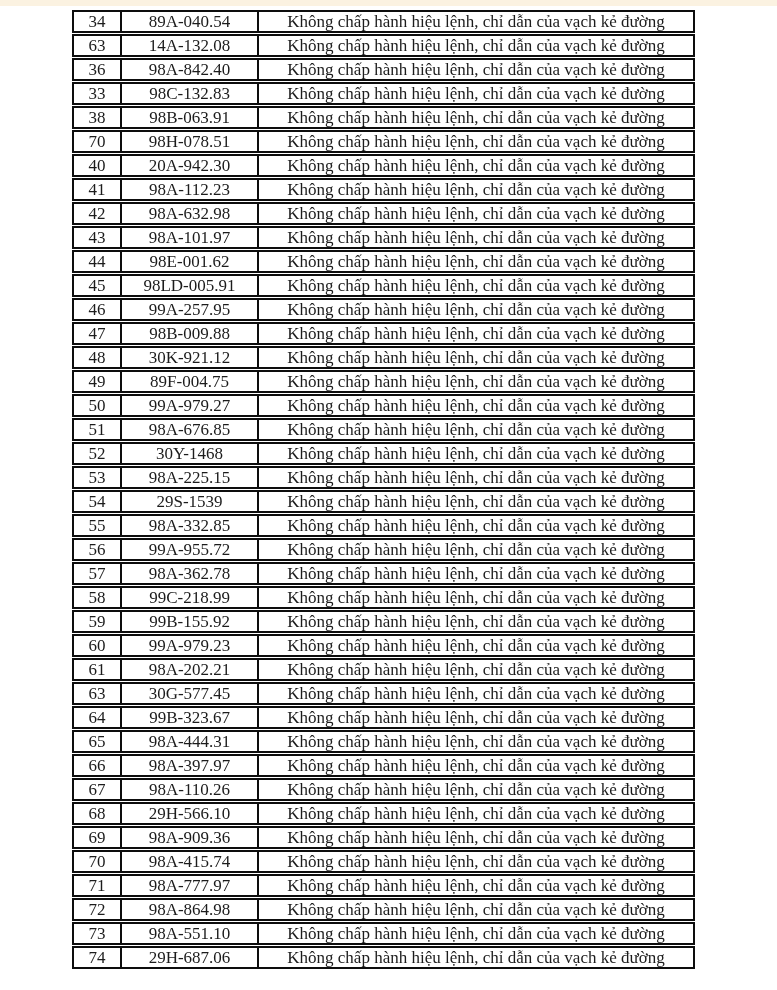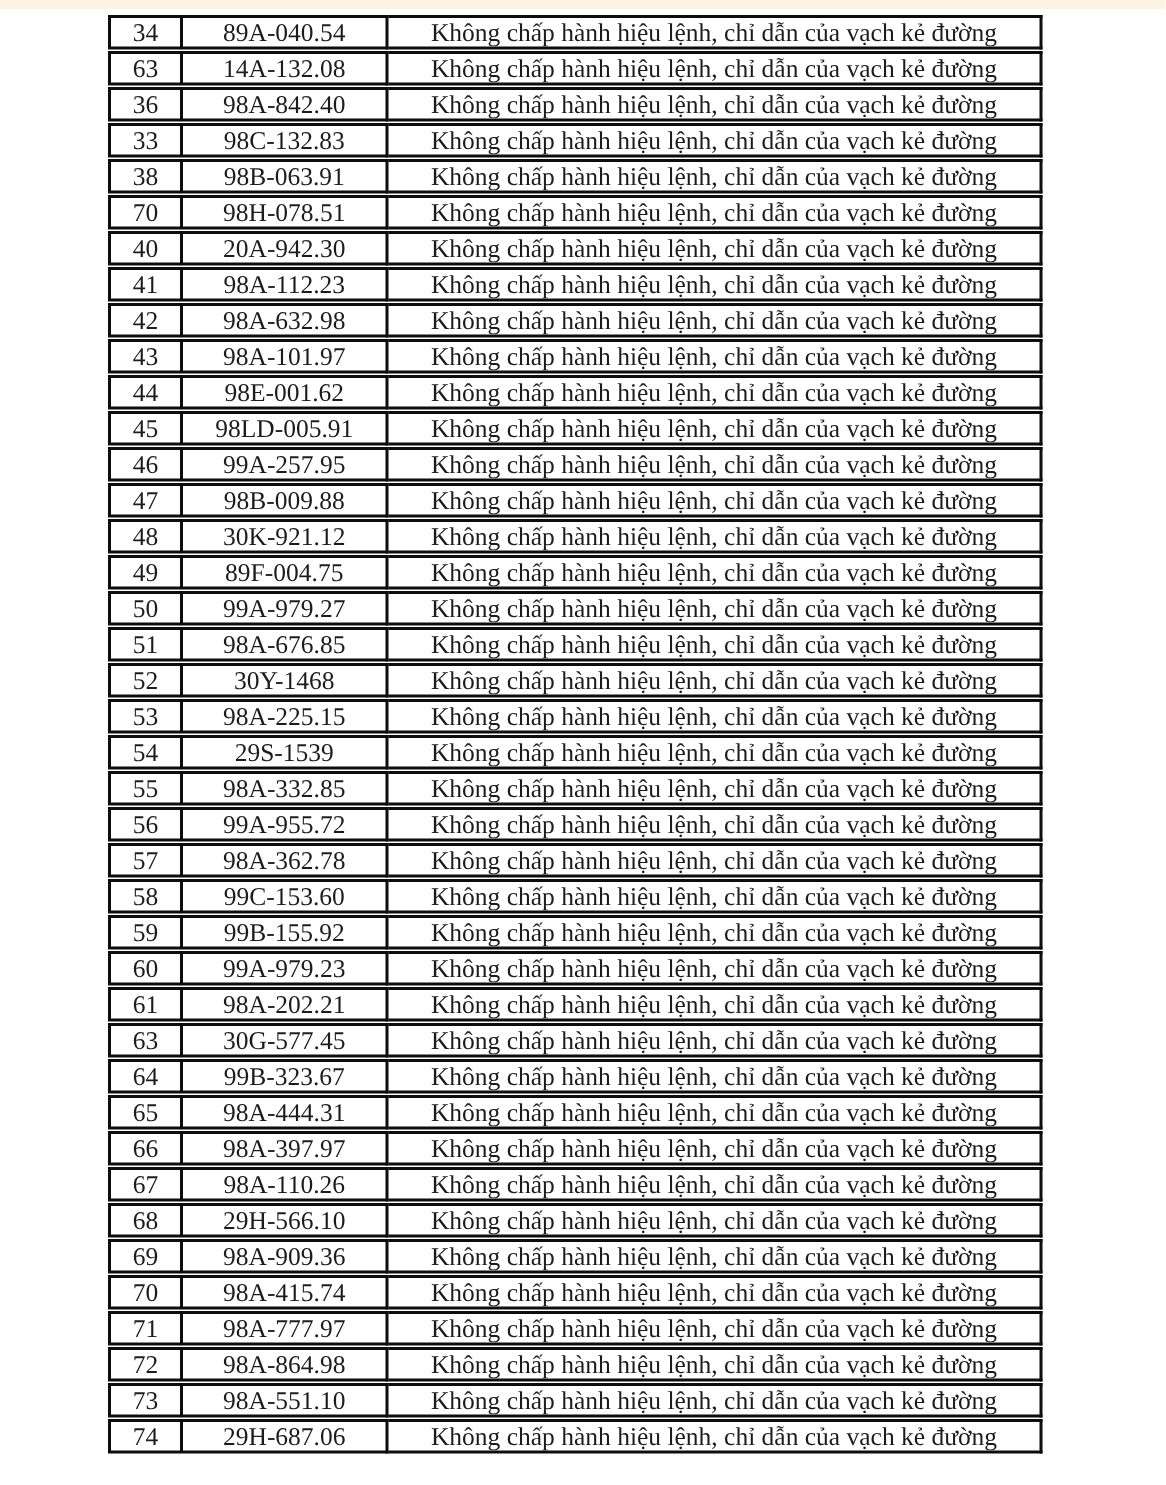--- a/index.html
+++ b/index.html
@@ -168,21 +168,21 @@
     <td>99A-955.72</td>
     <td>Không chấp hành hiệu lệnh, chỉ dẫn của vạch kẻ đường</td>
   </tr>
       <tr>
     <td>57</td>
     <td>98A-362.78</td>
     <td>Không chấp hành hiệu lệnh, chỉ dẫn của vạch kẻ đường</td>
   </tr>
       <tr>
     <td>58</td>
-    <td>99C-153.60</td>
+    <td>99C-218.99</td>
     <td>Không chấp hành hiệu lệnh, chỉ dẫn của vạch kẻ đường</td>
   </tr>
       <tr>
     <td>59</td>
     <td>99B-155.92</td>
     <td>Không chấp hành hiệu lệnh, chỉ dẫn của vạch kẻ đường</td>
   </tr>
       <tr>
     <td>60</td>
     <td>99A-979.23</td>

